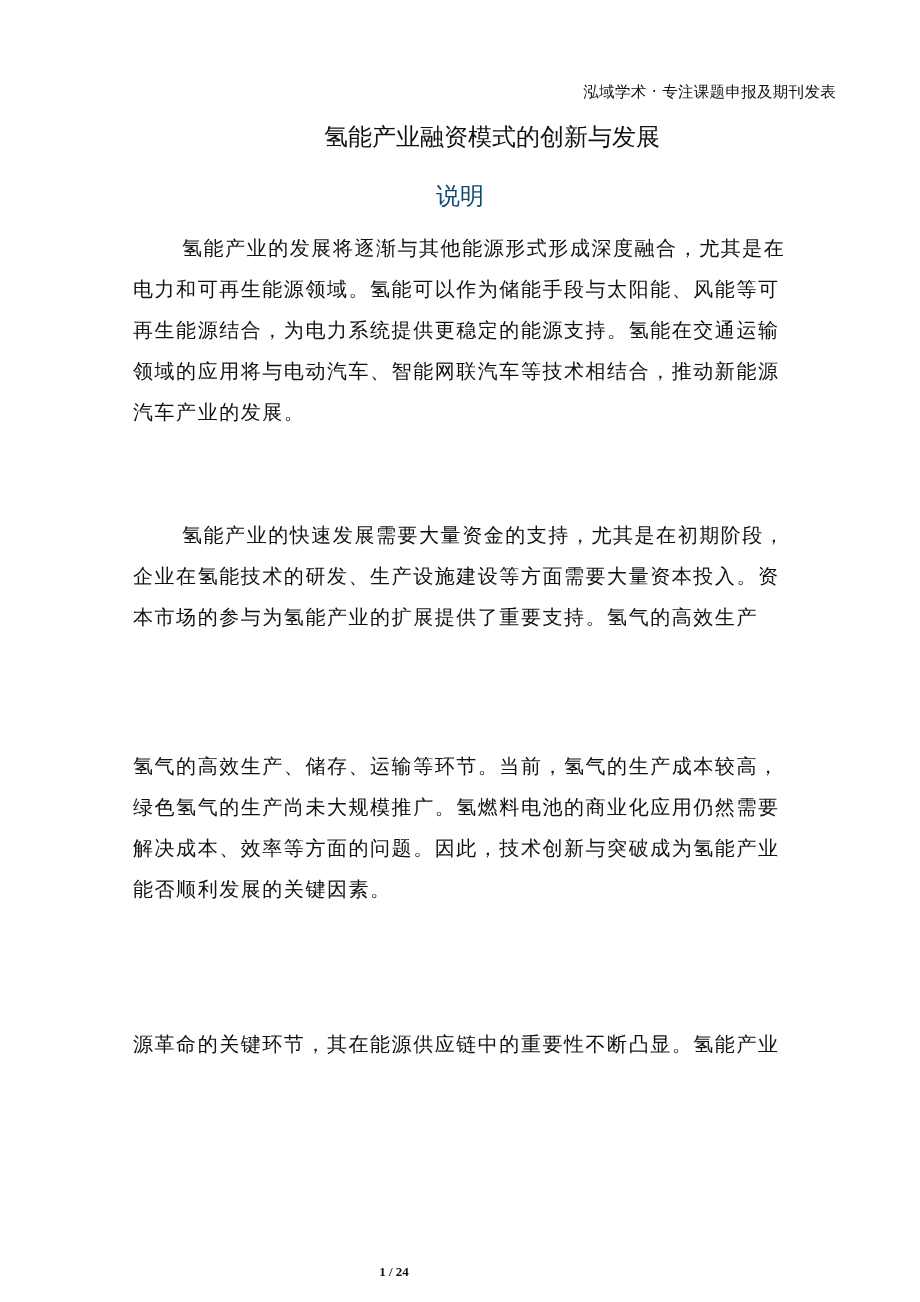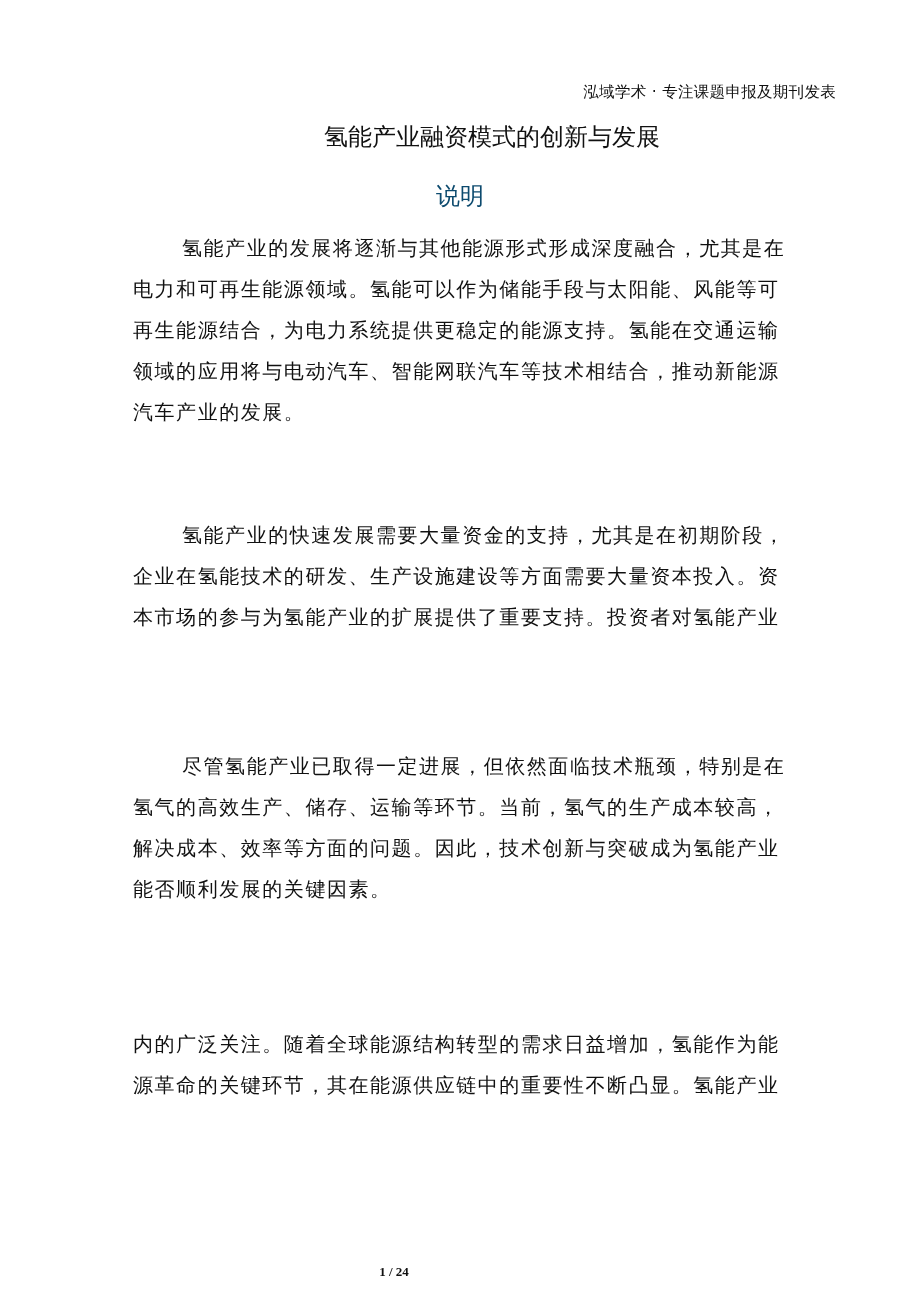--- a/index.html
+++ b/index.html
@@ -64,27 +64,26 @@
   <div class="para" style="top:0px;">
     <span class="line first">氢能产业的发展将逐渐与其他能源形式形成深度融合，尤其是在</span>
     <span class="line">电力和可再生能源领域。氢能可以作为储能手段与太阳能、风能等可</span>
     <span class="line">再生能源结合，为电力系统提供更稳定的能源支持。氢能在交通运输</span>
     <span class="line">领域的应用将与电动汽车、智能网联汽车等技术相结合，推动新能源</span>
     <span class="line">汽车产业的发展。</span>
   </div>
   <div class="para" style="top:287px;">
     <span class="line first">氢能产业的快速发展需要大量资金的支持，尤其是在初期阶段，</span>
     <span class="line">企业在氢能技术的研发、生产设施建设等方面需要大量资本投入。资</span>
-    <span class="line">本市场的参与为氢能产业的扩展提供了重要支持。投资者对氢能产业</span>
+    <span class="line">本市场的参与为氢能产业的扩展提供了重要支持。氢气的高效生产</span>
   </div>
   <div class="para" style="top:518px;">
-    <span class="line first">尽管氢能产业已取得一定进展，但依然面临技术瓶颈，特别是在</span>
     <span class="line">氢气的高效生产、储存、运输等环节。当前，氢气的生产成本较高，</span>
+    <span class="line">绿色氢气的生产尚未大规模推广。氢燃料电池的商业化应用仍然需要</span>
     <span class="line">解决成本、效率等方面的问题。因此，技术创新与突破成为氢能产业</span>
     <span class="line">能否顺利发展的关键因素。</span>
   </div>
   <div class="para" style="top:796px;">
-    <span class="line">内的广泛关注。随着全球能源结构转型的需求日益增加，氢能作为能</span>
     <span class="line">源革命的关键环节，其在能源供应链中的重要性不断凸显。氢能产业</span>
   </div>
 </div>
 
 <div class="footer">1 / 24</div>
 
 </body></html>

